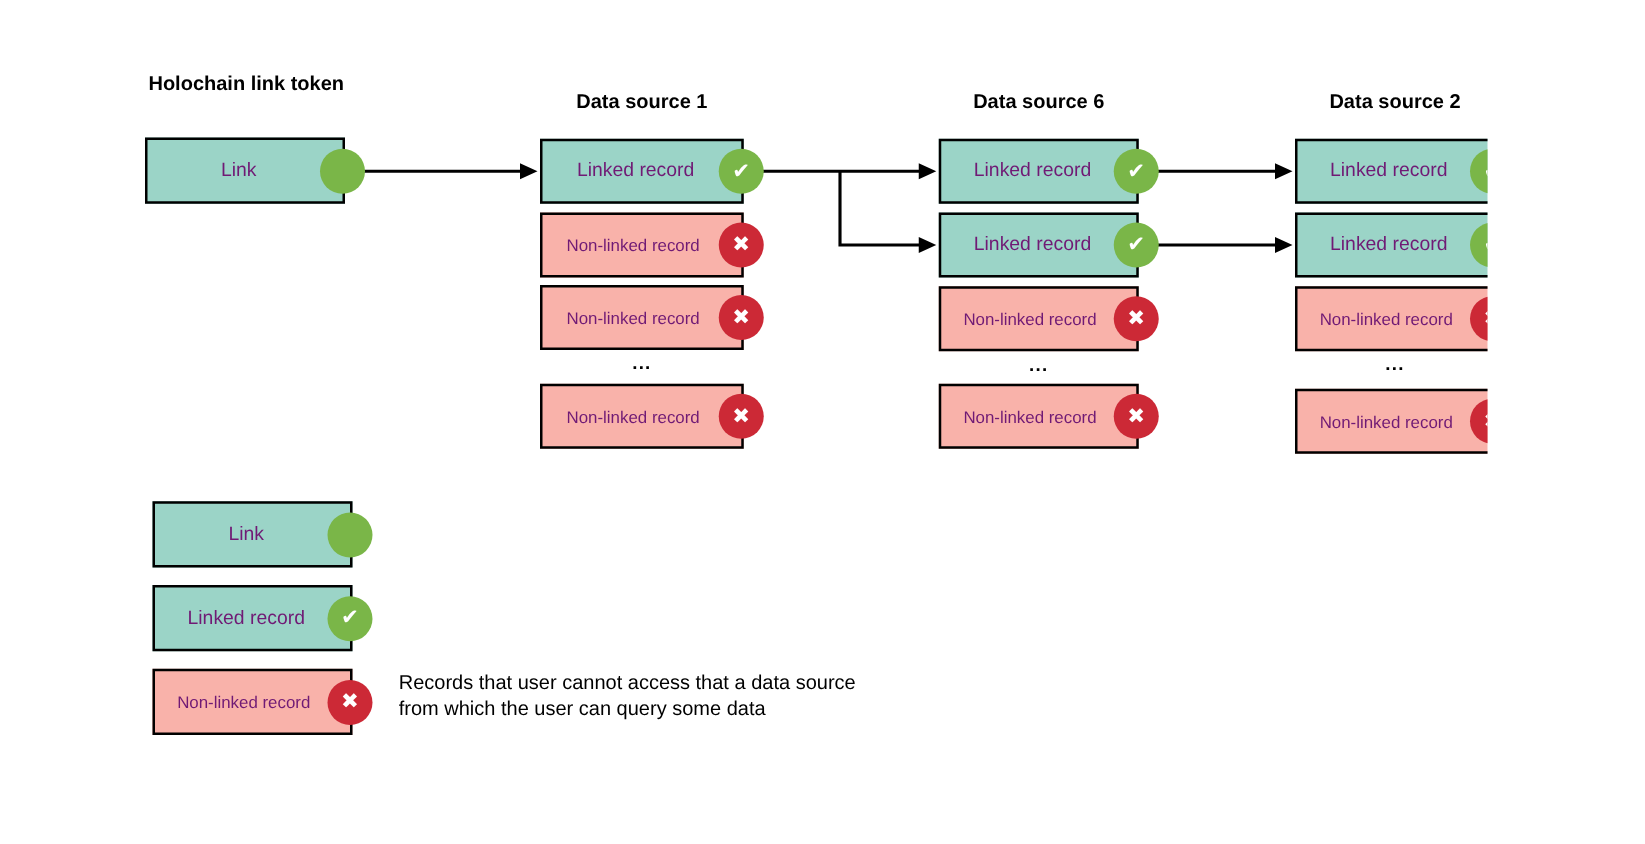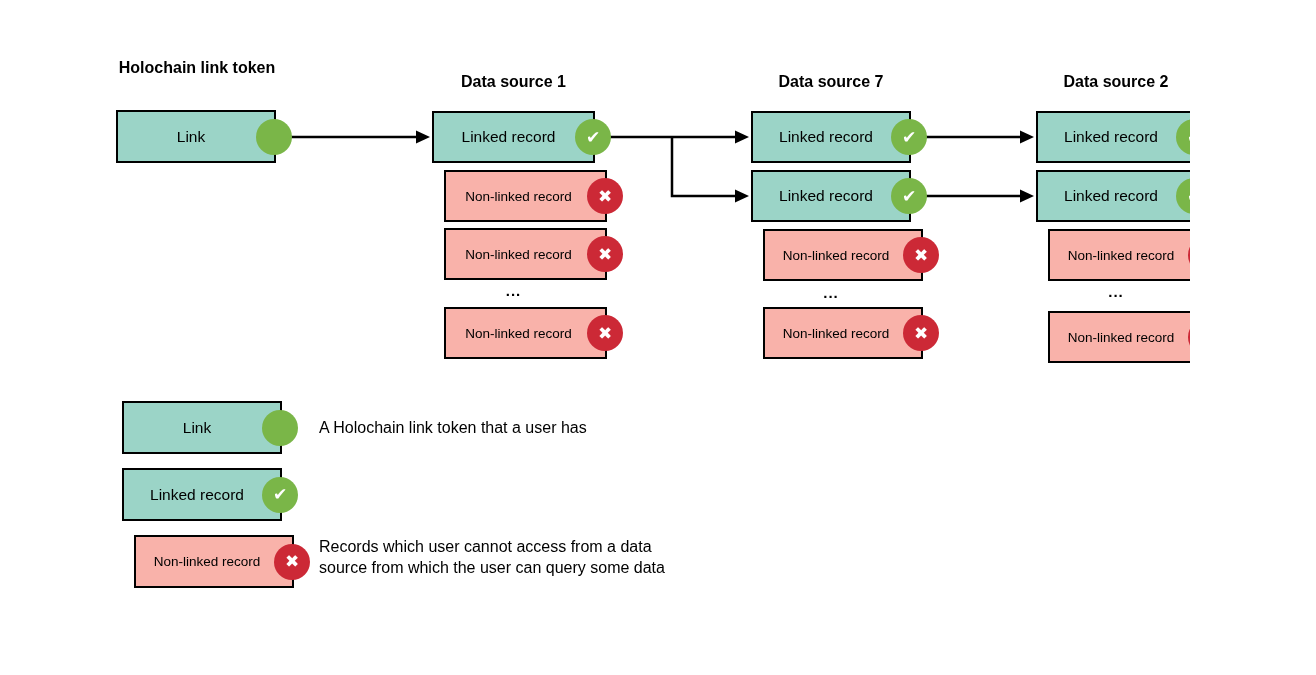--- a/index.html
+++ b/index.html
@@ -32,24 +32,24 @@
   }
   .box {
     position: absolute;
     box-sizing: border-box;
     border: 2px solid #000;
     display: flex;
     align-items: center;
     justify-content: center;
   }
   .teal { background: #9bd4c7; }
-  .pink { background: #f9b2aa; margin-left: 12px; }
+  .pink { background: #f9b2aa; }
   .box-label {
     font-size: 15.5px;
-    color: #000000;
+    color: #701a75;
     padding-right: 10px;
     white-space: nowrap;
   }
   .box-label.small {
     font-size: 13.5px;
     padding-right: 14px;
   }
   .badge {
     position: absolute;
     right: -18px;
@@ -101,21 +101,21 @@
       <polygon points="430,137 416,130.6 416,143.4"></polygon>
       <polygon points="749,137 735,130.6 735,143.4"></polygon>
       <polygon points="749,196 735,189.6 735,202.4"></polygon>
       <polygon points="1034,137 1020,130.6 1020,143.4"></polygon>
       <polygon points="1034,196 1020,189.6 1020,202.4"></polygon>
     </g>
   </svg>
 
   <div class="col-title" style="left:117px; top:57px; width:160px;">Holochain link token</div>
   <div class="col-title" style="left:432px; top:71px; width:163px;">Data source 1</div>
-  <div class="col-title" style="left:751px; top:71px; width:160px;">Data source 7</div>
+  <div class="col-title" style="left:751px; top:71px; width:160px;">Data source 6</div>
   <div class="col-title" style="left:1036px; top:71px; width:160px;">Data source 2</div>
 
   <div class="box teal" style="left:116px; top:110px; width:160px; height:53px;">
     <span class="box-label">Link</span>
     <span class="badge green"></span>
   </div>
 
   <div class="box teal" style="left:432px; top:111px; width:163px; height:52px;">
     <span class="box-label">Linked record</span>
     <span class="badge green">✔</span>
@@ -167,26 +167,25 @@
   <div class="dots" style="left:1036px; top:283px; width:160px;">...</div>
   <div class="box pink" style="left:1036px; top:311px; width:160px; height:52px;">
     <span class="box-label small">Non-linked record</span>
     <span class="badge red">✖</span>
   </div>
 
   <div class="box teal" style="left:122px; top:401px; width:160px; height:53px;">
     <span class="box-label">Link</span>
     <span class="badge green"></span>
   </div>
-  <div class="legend-desc" style="left:319px; top:417px;">A Holochain link token that a user has</div>
 
   <div class="box teal" style="left:122px; top:468px; width:160px; height:53px;">
     <span class="box-label">Linked record</span>
     <span class="badge green">✔</span>
   </div>
 
   <div class="box pink" style="left:122px; top:535px; width:160px; height:53px;">
     <span class="box-label small">Non-linked record</span>
     <span class="badge red">✖</span>
   </div>
-  <div class="legend-desc" style="left:319px; top:536px; width:368px;">Records which user cannot access from a data source from which the user can query some data</div>
+  <div class="legend-desc" style="left:319px; top:536px; width:368px;">Records that user cannot access that a data source from which the user can query some data</div>
 
 </div>
 
 </body></html>

